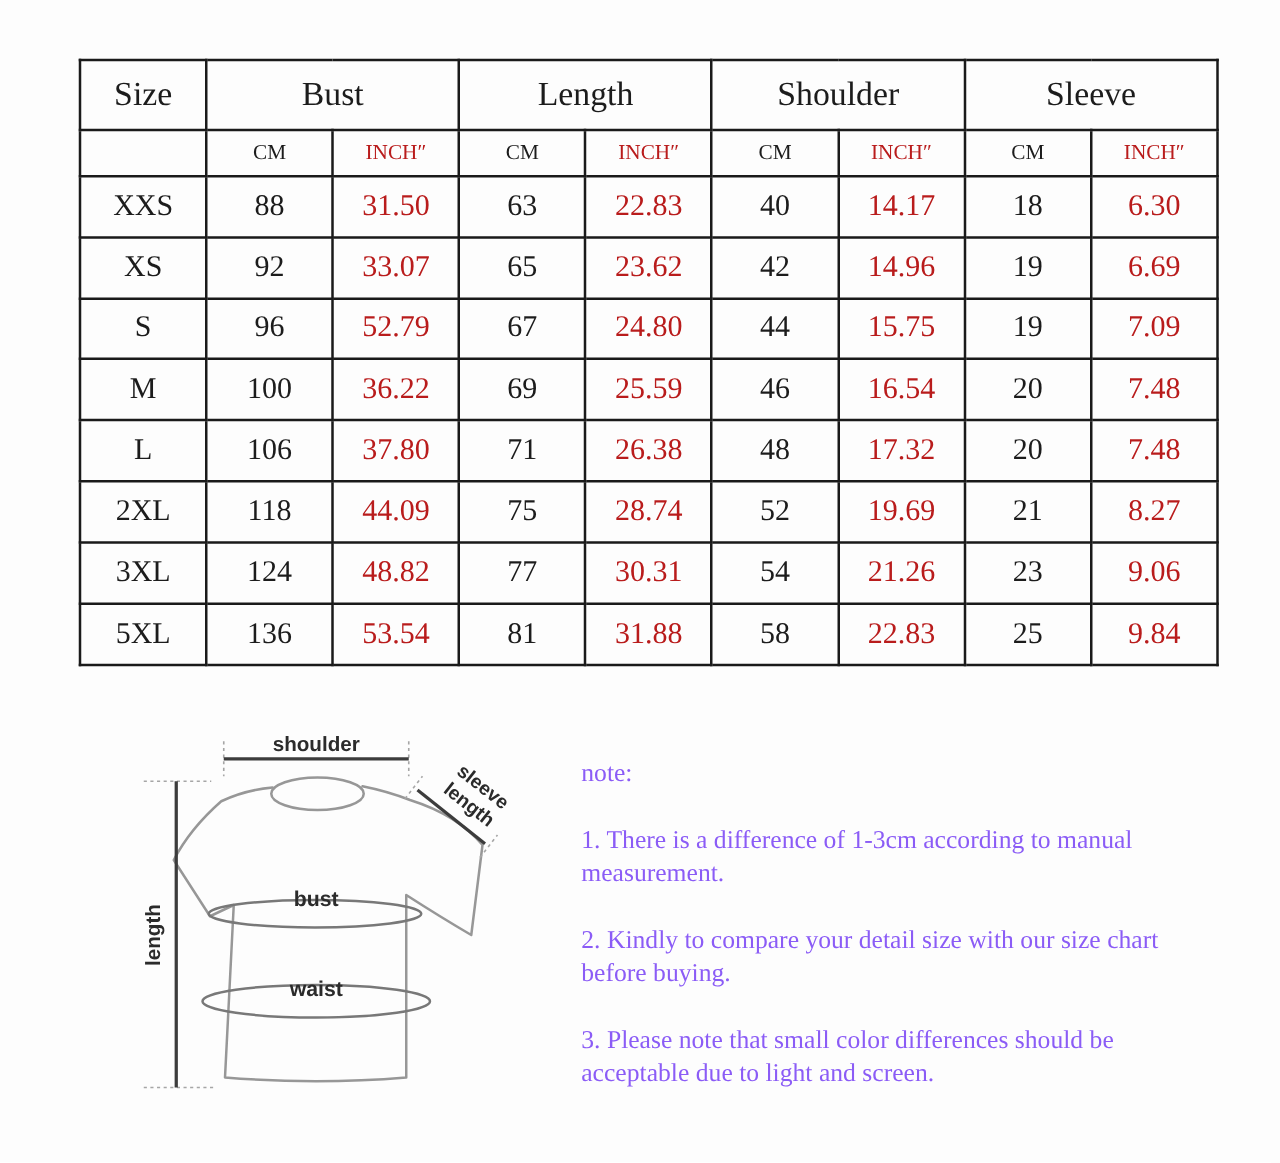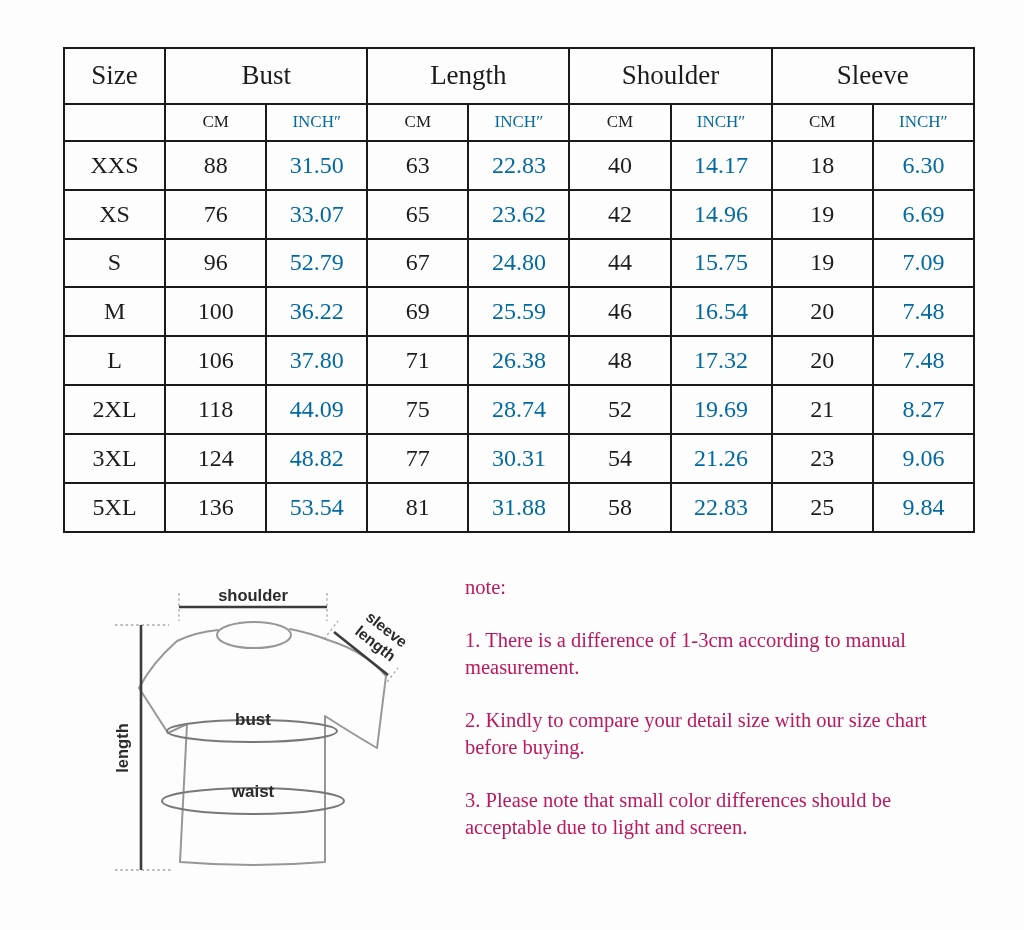--- a/index.html
+++ b/index.html
@@ -18,26 +18,26 @@
   }
   .size-chart th, .size-chart td {
     border:2px solid #1a1a1a;
     text-align:center; vertical-align:middle;
     padding:0; font-weight:normal;
     color:#1c1c1c; overflow:hidden; white-space:nowrap;
   }
   .size-chart .r-grp th { font-size:27px;margin-top:40px; }
   .size-chart .r-unit th { font-size:17px; }
   .size-chart td { font-size:24px; }
-  .size-chart .red { color:#0369a1; }
+  .size-chart .red { color:#b91c1c; }
 
   
   .notes {
-    position:absolute; left:465px; top:574px; width:517px;
-    font-size:20.5px; line-height:27px; color:#be185d;
+    position:absolute; left:465px; top:606px; width:517px;
+    font-size:20.5px; line-height:27px; color:#8b5cf6;
   }
   .notes p { margin:0 0 26px 0; }
 
   
   .diagram { position:absolute; left:95px; top:563px; width:370px; height:350px; }
   .diagram text {
     font-family:"Liberation Sans", sans-serif;
     font-weight:bold; fill:#2b2b2b;
   }
 </style>
@@ -84,21 +84,21 @@
         <td class="red">31.50</td>
         <td>63</td>
         <td class="red">22.83</td>
         <td>40</td>
         <td class="red">14.17</td>
         <td>18</td>
         <td class="red">6.30</td>
       </tr>
       <tr>
         <td>XS</td>
-        <td>76</td>
+        <td>92</td>
         <td class="red">33.07</td>
         <td>65</td>
         <td class="red">23.62</td>
         <td>42</td>
         <td class="red">14.96</td>
         <td>19</td>
         <td class="red">6.69</td>
       </tr>
       <tr>
         <td>S</td>

